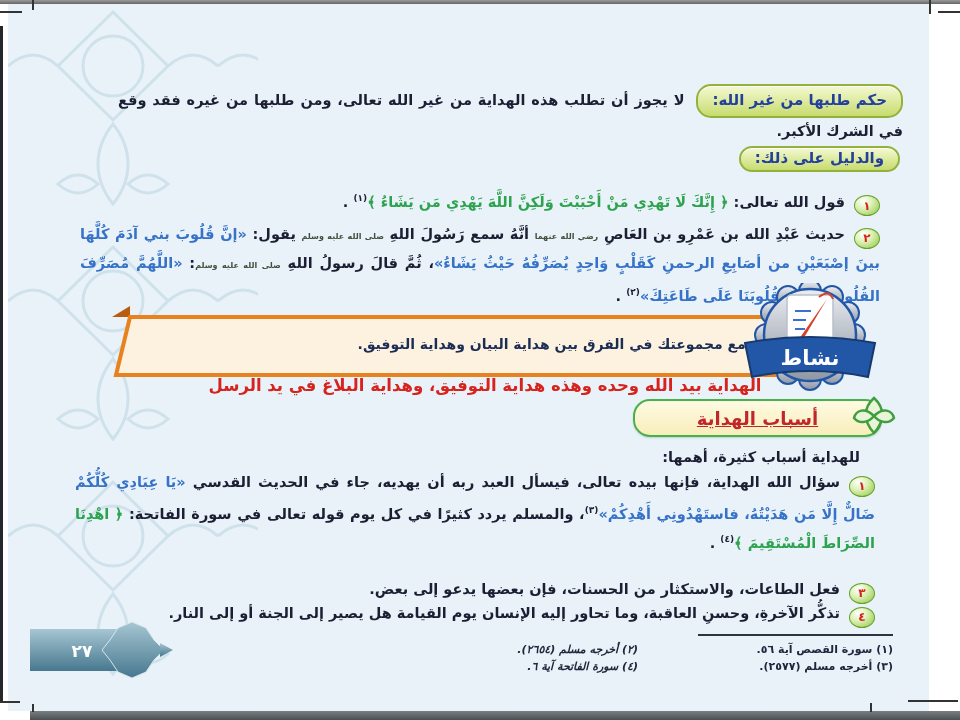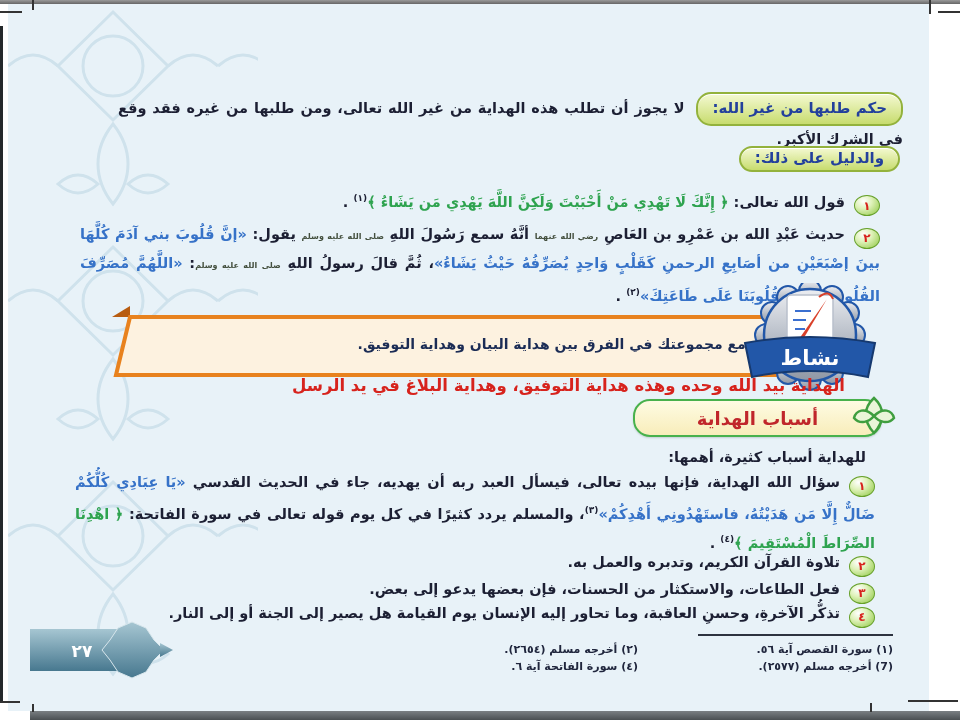--- a/index.html
+++ b/index.html
@@ -29,21 +29,21 @@
   .bullet{
     display:inline-flex;width:24px;height:19px;border-radius:50%;
     background:radial-gradient(ellipse at 35% 28%, #ffffff 0%, #dff2ba 38%, #8cc63f 100%);
     border:1px solid #66a029;color:#d7231d;font-size:12px;font-weight:bold;
     align-items:center;justify-content:center;margin-left:9px;vertical-align:-3px;
   }
   .quran{color:#2ea34f;}
   .hadith{color:#3672c8;}
   .sup{font-size:9px;vertical-align:super;color:#1c1f33;}
   .honorific{font-size:8px;color:#44503f;margin-top:28px;}
-  .red-line{position:absolute;color:#d7231d;font-weight:bold;font-size:16.5px;}
+  .red-line{position:absolute;color:#d7231d;font-weight:bold;font-size:16.5px;text-align:center;}
   .activity-text{position:absolute;font-weight:bold;font-size:14px;color:#1b2c55;text-align:right;}
   .causes-pill{
     position:absolute;width:245px;height:34px;border-radius:17px;
     background:linear-gradient(#fefbe3,#f8edba);
     border:2px solid #48b14c;
     display:flex;align-items:center;justify-content:center;
     color:#c0262b;font-weight:bold;font-size:18px;
     box-shadow:0 1px 2px rgba(0,0,0,.15);
   }
   .foot{position:absolute;font-size:11px;font-weight:bold;color:#20263d;line-height:17px;text-align:right;}
@@ -78,21 +78,21 @@
 <div class="crop" style="left:0;top:11px;width:22px;height:2px;"></div>
 <div class="crop" style="left:929px;top:0;width:2px;height:14px;"></div>
 <div class="crop" style="left:938px;top:11px;width:22px;height:2px;"></div>
 <div class="crop" style="left:0;top:701px;width:20px;height:2px;"></div>
 <div class="crop" style="left:32px;top:704px;width:2px;height:8px;"></div>
 <div class="crop" style="left:870px;top:703px;width:2px;height:9px;"></div>
 <div class="crop" style="left:908px;top:700px;width:50px;height:2px;"></div>
 
 <div id="content">
 
-  <div class="para" style="top:92px;right:57px;width:785px;margin-left:24px;">
+  <div class="para" style="top:84px;right:57px;width:785px;margin-left:24px;">
     <span class="pill-green">حكم طلبها من غير الله:</span>
     <span>لا يجوز أن تطلب هذه الهداية من غير الله تعالى، ومن طلبها من غيره فقد وقع في الشرك الأكبر.</span>
   </div>
 
   <div style="position:absolute;top:146px;right:60px;">
     <span class="pill-green">والدليل على ذلك:</span>
   </div>
 
   <div class="para" style="top:185px;right:80px;width:800px;">
     <span class="bullet">١</span><span>قول الله تعالى: </span><span class="quran">﴿ إِنَّكَ لَا تَهْدِي مَنْ أَحْبَبْتَ وَلَكِنَّ اللَّهَ يَهْدِي مَن يَشَاءُ ﴾</span><span class="sup">(١)</span><span> .</span>
@@ -138,55 +138,52 @@
       <path d="M84,14 q10,-8 14,2" stroke="#d9402a" stroke-width="2" fill="none"></path>
     </g>
     <g>
       <path d="M10,60 Q75,48 140,60 L133,94 Q75,82 17,94 Z" fill="#2257a8" stroke="#16396f" stroke-width="2"></path>
       <text x="75" y="82" text-anchor="middle" font-size="21" font-weight="bold" fill="#ffffff">نشاط</text>
     </g>
   </svg>
 
   <div class="red-line" style="top:376px;right:115px;width:720px;">الهداية بيد الله وحده وهذه هداية التوفيق، وهداية البلاغ في يد الرسل</div>
 
-  <div class="causes-pill" style="top:399px;right:78px;">
+  <div class="causes-pill" style="top:399px;right:78px;text-decoration:underline;">
     <span>أسباب الهداية</span>
     <svg style="position:absolute;right:-18px;top:-6px;" width="48" height="46">
       <g fill="#eaf5d8" stroke="#3f9e3f" stroke-width="2.5">
         <path d="M24,3 C13,13 13,26 24,38 C35,26 35,13 24,3 Z"></path>
         <path d="M24,21 C15,12 6,15 4,23 C10,30 19,27 24,21 Z"></path>
         <path d="M24,21 C33,12 42,15 44,23 C38,30 29,27 24,21 Z"></path>
       </g>
     </svg>
   </div>
 
-  <div class="para" style="top:444px;right:94px;width:300px;text-align:center;">للهداية أسباب كثيرة، أهمها:</div>
+  <div class="para" style="top:444px;right:100px;width:300px;text-align:center;">للهداية أسباب كثيرة، أهمها:</div>
 
   <div class="para" style="top:469px;right:85px;width:800px;">
     <span class="bullet">١</span><span>سؤال الله الهداية، فإنها بيده تعالى، فيسأل العبد ربه أن يهديه، جاء في الحديث القدسي </span><span class="hadith">«يَا عِبَادِي كُلُّكُمْ ضَالٌّ إِلَّا مَن هَدَيْتُهُ، فاستَهْدُونِي أَهْدِكُمْ»</span><span class="sup">(٣)</span><span>، والمسلم يردد كثيرًا في كل يوم قوله تعالى في سورة الفاتحة: </span><span class="quran">﴿ اهْدِنَا الصِّرَاطَ الْمُسْتَقِيمَ ﴾</span><span class="sup">(٤)</span><span> .</span>
   </div>
 
-  <div class="para" style="top:549px;right:85px;width:800px;">
-    <span class="bullet">٢</span><span>تلاوة القرآن الكريم، وتدبره والعمل به.</span>
-  </div>
 
   <div class="para" style="top:576px;right:85px;width:800px;">
     <span class="bullet">٣</span><span>فعل الطاعات، والاستكثار من الحسنات، فإن بعضها يدعو إلى بعض.</span>
   </div>
 
   <div class="para" style="top:600px;right:85px;width:800px;">
     <span class="bullet">٤</span><span>تذكُّر الآخرةِ، وحسنِ العاقبة، وما تحاور إليه الإنسان يوم القيامة هل يصير إلى الجنة أو إلى النار.</span>
   </div>
 
   <div class="foot-rule" style="top:634px;right:67px;width:195px;"></div>
   <div class="foot" style="top:641px;right:67px;width:210px;">
     <div>(١) سورة القصص آية ٥٦.</div>
-    <div>(7) أخرجه مسلم (٢٥٧٧).</div>
+    <div>(٣) أخرجه مسلم (٢٥٧٧).</div>
   </div>
-  <div class="foot" style="top:641px;right:322px;width:210px;">
+  <div class="foot" style="top:641px;right:322px;width:210px;font-style:italic;">
     <div>(٢) أخرجه مسلم (٢٦٥٤).</div>
     <div>(٤) سورة الفاتحة آية ٦.</div>
   </div>
 
   <svg style="position:absolute;left:24px;top:618px;" width="155" height="64">
     <defs>
       <linearGradient id="teal" x1="0" y1="0" x2="0" y2="1">
         <stop offset="0" stop-color="#a6c6d2"></stop>
           <stop offset="1" stop-color="#47788f"></stop>
       </linearGradient>

